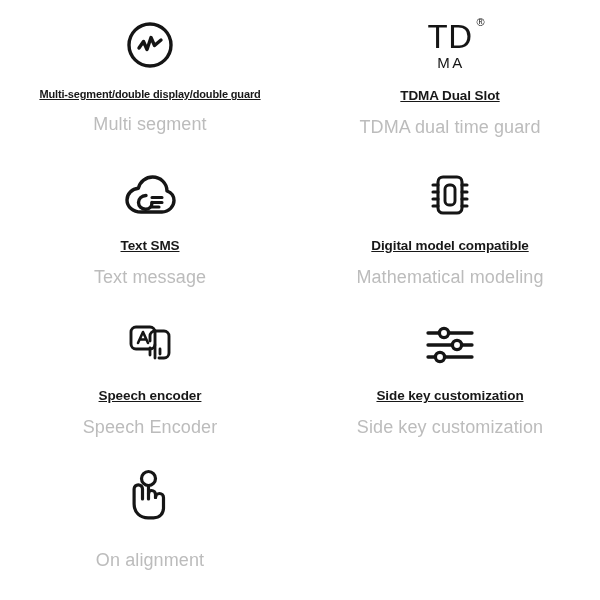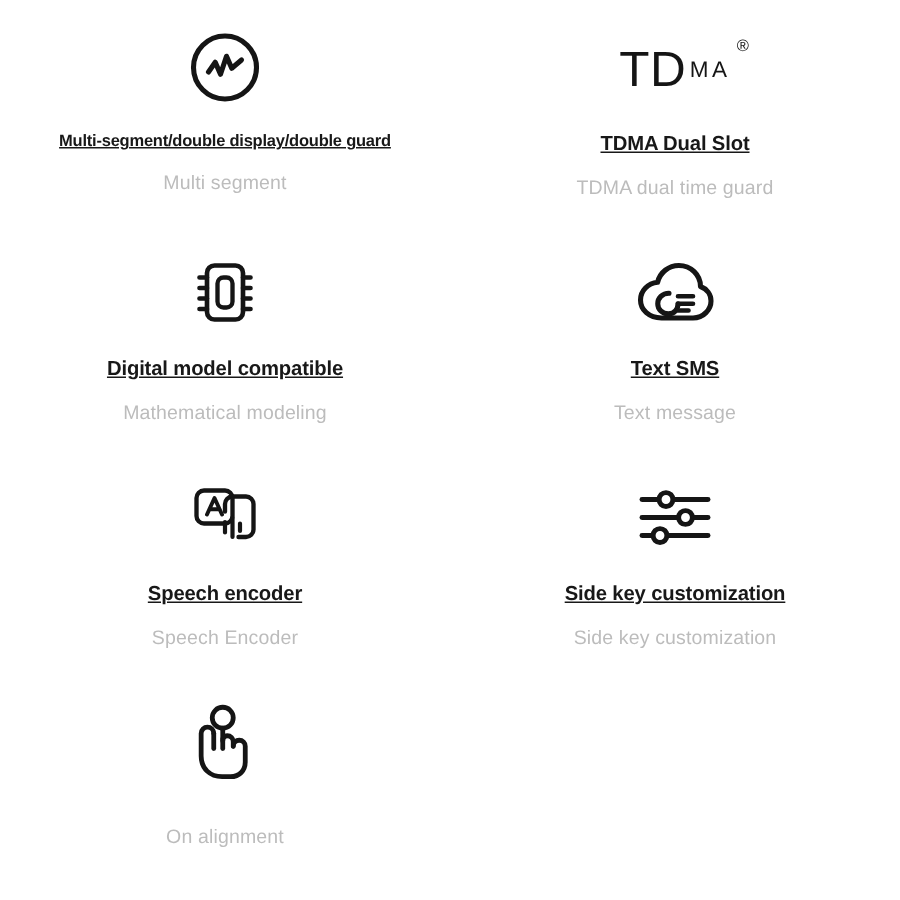--- a/index.html
+++ b/index.html
@@ -54,33 +54,33 @@
     font-size: 11px;
     letter-spacing: -0.15px;
   }
   .feature-title.light {
     font-weight: normal;
     font-size: 19px;
     letter-spacing: 0.6px;
     color: #1d1d1d;
   }
   .feature-sub {
-    font-size: 13px;
+    font-size: 18px;
     font-weight: normal;
     color: #bcbcbc;
     margin-top: 12px;
     line-height: 1.2;
     letter-spacing: 0.1px;
     white-space: nowrap;
   }
   
   .tdma-logo {
     position: relative;
     display: flex;
-    flex-direction: row;
+    flex-direction: column;
     align-items: center;
     line-height: 1;
     color: #151515;
   }
   .tdma-td {
     font-size: 33px;
     font-weight: normal;
     letter-spacing: 0.5px;
     font-family: "Liberation Sans", sans-serif;
   }
@@ -118,48 +118,48 @@
   <div class="feature-cell">
     <div class="icon-wrap">
       <div class="tdma-logo">
         <div class="tdma-td">TD</div>
         <div class="tdma-reg">®</div>
         <div class="tdma-ma">MA</div>
       </div>
     </div>
     <div class="feature-title">TDMA Dual Slot</div>
     <div class="feature-sub">TDMA dual time guard</div>
-  </div>
-
-  <div class="feature-cell">
-    <div class="icon-wrap">
-      <svg width="50" height="52" viewBox="0 0 50 52" fill="none" stroke="#151515" stroke-width="3.1" stroke-linecap="round">
-        <rect x="13" y="8" width="24" height="36" rx="5"></rect>
-        <rect x="20" y="16" width="10" height="20" rx="4" stroke-width="2.9"></rect>
-        <path d="M13 16 H8 M13 23 H8 M13 30 H8 M13 37 H8"></path>
-        <path d="M37 16 H42 M37 23 H42 M37 30 H42 M37 37 H42"></path>
-      </svg>
-    </div>
-    <div class="feature-title">Digital model compatible</div>
-    <div class="feature-sub">Mathematical modeling</div>
   </div>
 
   <div class="feature-cell">
     <div class="icon-wrap">
       <svg width="58" height="48" viewBox="0 0 58 48" fill="none" stroke="#151515" stroke-width="3.4" stroke-linecap="round" stroke-linejoin="round">
         <path d="M20 41 C11.7 41 6 35.6 6 29 C6 22.8 11 17.8 17.4 17.2
                  C19 10.5 24.9 6 31.6 6 C39.6 6 46 12.3 46 20
                  C50.3 21.6 53 25.4 53 29.6 C53 35.2 48.1 41 41 41 Z"></path>
         <path d="M25 24.5 C20.5 24.5 17.5 27.8 17.5 31.5 C17.5 35.2 20.5 38.2 24.6 38.2
                  C28.8 38.2 31 35 31 31.5"></path>
         <path d="M31 26.5 H41 M31 31.5 H41 M31 36 H38" stroke-width="3.1"></path>
       </svg>
     </div>
     <div class="feature-title">Text SMS</div>
     <div class="feature-sub">Text message</div>
+  </div>
+
+  <div class="feature-cell">
+    <div class="icon-wrap">
+      <svg width="50" height="52" viewBox="0 0 50 52" fill="none" stroke="#151515" stroke-width="3.1" stroke-linecap="round">
+        <rect x="13" y="8" width="24" height="36" rx="5"></rect>
+        <rect x="20" y="16" width="10" height="20" rx="4" stroke-width="2.9"></rect>
+        <path d="M13 16 H8 M13 23 H8 M13 30 H8 M13 37 H8"></path>
+        <path d="M37 16 H42 M37 23 H42 M37 30 H42 M37 37 H42"></path>
+      </svg>
+    </div>
+    <div class="feature-title">Digital model compatible</div>
+    <div class="feature-sub">Mathematical modeling</div>
   </div>
 
   <div class="feature-cell">
     <div class="icon-wrap">
       <svg width="52" height="52" viewBox="0 0 52 52" fill="none" stroke="#151515" stroke-width="2.9" stroke-linecap="round" stroke-linejoin="round">
         <path d="M26 22 V17 a5 5 0 0 1 5-5 h9 a5 5 0 0 1 5 5 v17 a5 5 0 0 1 -5 5 h-5"></path>
         <rect x="7" y="8" width="24" height="22" rx="5"></rect>
         <path d="M14 24 L19 13 L24 24 M16 20.5 H22" stroke-width="2.6"></path>
         <path d="M26 29 V36 M31 26 V39 M36 30 V35" stroke-width="2.8"></path>
       </svg>

